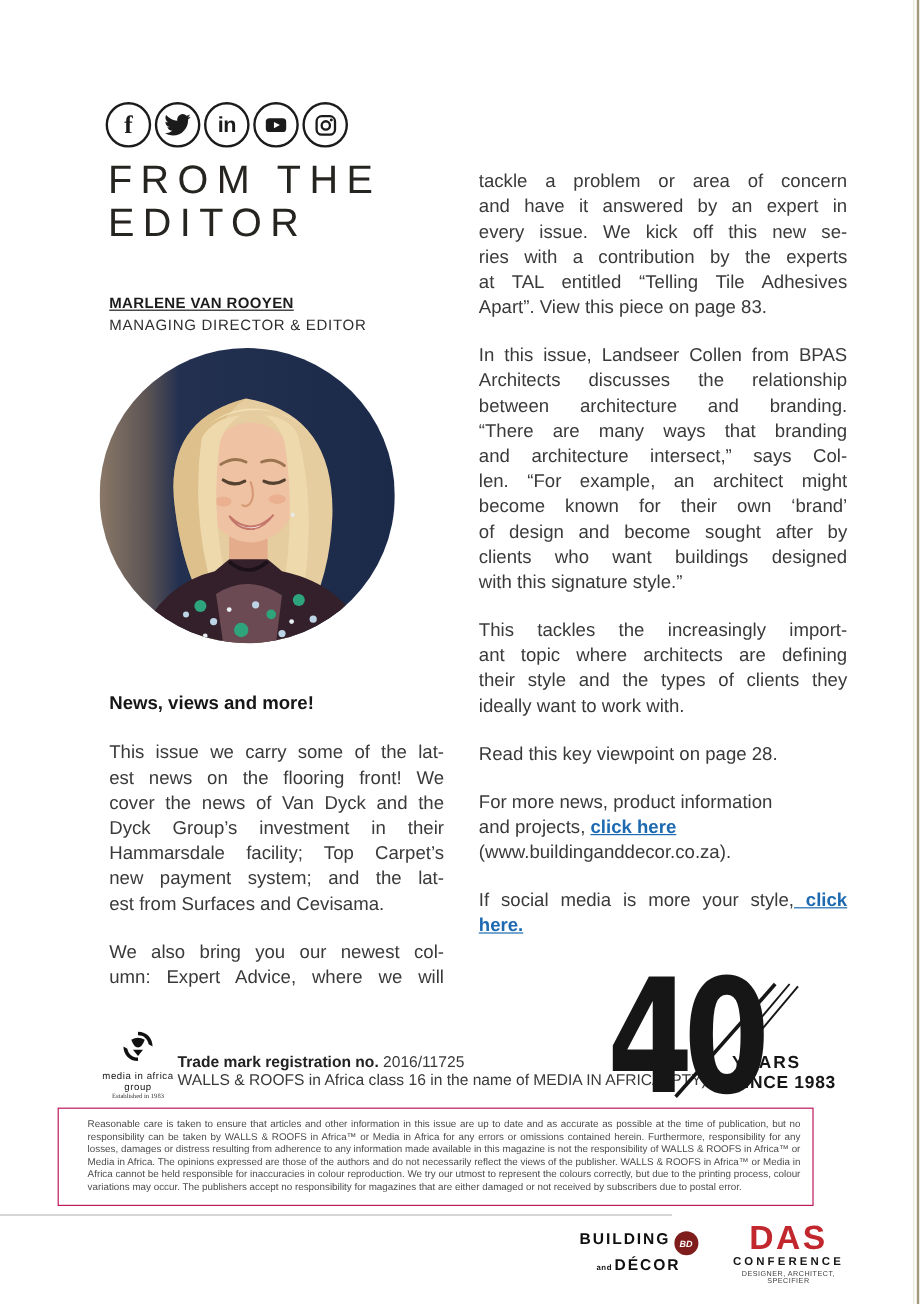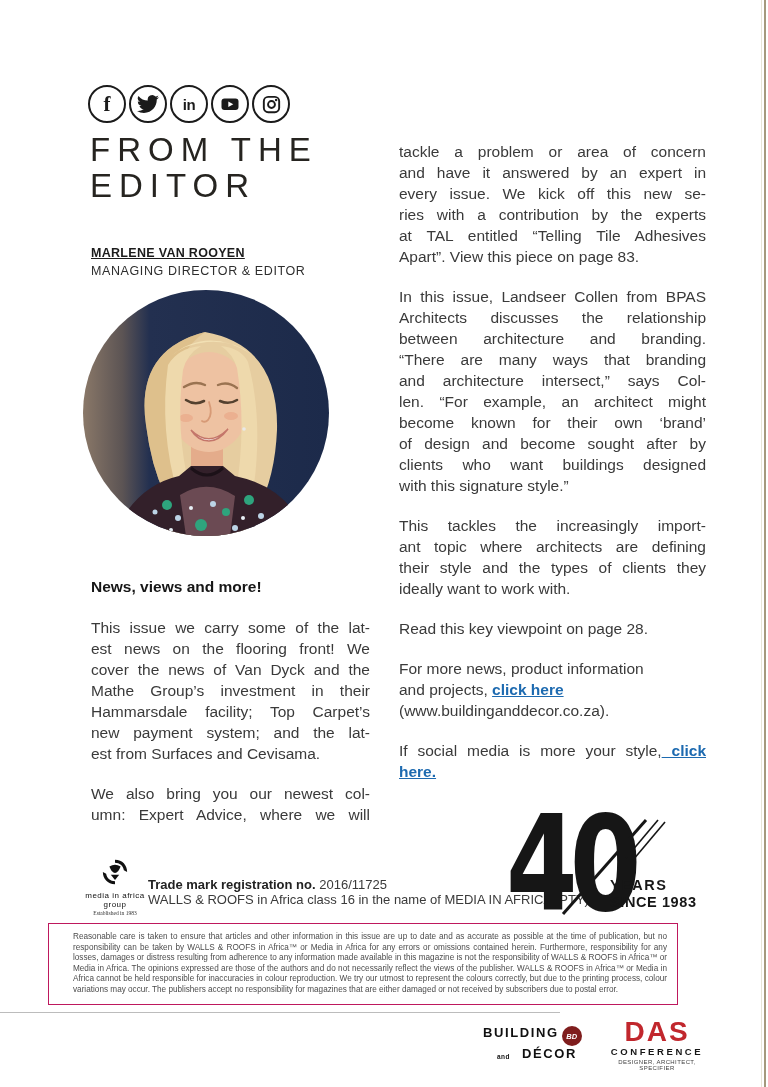--- a/index.html
+++ b/index.html
@@ -7,21 +7,21 @@
         font-family:"Liberation Sans",sans-serif;color:#3c3c3c;}
   
   .edge-line{position:absolute;right:2px;top:0;height:100%;width:2px;background:#8d805c;opacity:.8;}
   .edge-line2{position:absolute;right:6px;top:0;height:100%;width:1px;background:#d9d3bd;opacity:.6;}
 
   
   .social-row{position:absolute;left:88px;top:85px;display:flex;gap:3px;}
   .soc{width:38px;height:38px;box-sizing:border-box;border:2.5px solid #1b1b1b;border-radius:50%;
        display:flex;align-items:center;justify-content:center;color:#1b1b1b;text-decoration:none;background:#fff;}
   .soc .glyph-f{font-weight:800;font-size:21px;font-family:"Liberation Serif",serif;line-height:1;}
-  .soc .glyph-in{font-weight:800;font-size:15px;letter-spacing:-.5px;line-height:1;}
+  .soc .glyph-in{font-weight:800;font-size:18px;letter-spacing:-.5px;line-height:1;}
 
   
   .title{position:absolute;left:90px;top:132px;margin:0;font-size:33px;line-height:36px;
          font-weight:400;letter-spacing:7px;color:#262420;}
   .author{position:absolute;left:91px;top:246px;}
   .author-name{font-weight:700;font-size:12.5px;letter-spacing:.3px;color:#1c1c1c;text-decoration:underline;}
   .author-role{font-size:12.5px;letter-spacing:.6px;color:#2e2e2e;margin-top:4px;}
 
   .portrait{position:absolute;left:83px;top:290px;width:246px;height:246px;border-radius:50%;}
 
@@ -48,21 +48,21 @@
               border:1px solid #be185d;padding:8px 10px 8px 24px;font-size:8.2px;line-height:10.6px;
               color:#4c4c4c;text-align:justify;background:#fff;}
   .rule-bottom{position:absolute;left:0;top:1012px;width:560px;height:1px;background:#bcbcbc;}
 
   
   .bd-logo{position:absolute;left:483px;top:1026px;color:#101010;}
   .bd-row1{display:flex;align-items:flex-start;gap:3px;}
   .bd-word{font-weight:700;font-size:13px;letter-spacing:1.6px;line-height:13px;}
   .bd-badge{width:20px;height:20px;border-radius:50%;background:#7f1d1d;color:#fff;font-size:7.5px;
             font-weight:700;display:flex;align-items:center;justify-content:center;font-style:italic;}
-  .bd-row2{display:flex;align-items:flex-end;gap:12px;margin-top:1px;margin-left:14px;}
+  .bd-row2{display:flex;align-items:flex-end;gap:2px;margin-top:1px;margin-left:14px;}
   .bd-and{font-size:6.5px;font-weight:700;letter-spacing:.5px;line-height:7px;}
   .das-logo{position:absolute;left:601px;top:1019px;width:112px;text-align:center;}
   .das-name{font-weight:800;font-size:28px;line-height:26px;letter-spacing:2px;color:#c1272d;}
   .das-conf{font-weight:700;font-size:9.5px;letter-spacing:2.6px;color:#161616;margin-top:1px;}
   .das-tag{font-size:6px;letter-spacing:.4px;color:#3f3f3f;margin-top:2px;}
 </style>
 </head>
 <body>
 
 <div class="page">
@@ -163,21 +163,21 @@
       </g>
     </svg>
   </div>
 
   <div class="col left-col">
     <div class="col-heading">News, views and more!</div>
     <div class="para">
         <div class="jline j">This issue we carry some of the lat-</div>
         <div class="jline j">est news on the flooring front! We</div>
         <div class="jline j">cover the news of Van Dyck and the</div>
-        <div class="jline j">Mathe Group’s investment in their</div>
+        <div class="jline j">Dyck Group’s investment in their</div>
         <div class="jline j">Hammarsdale facility; Top Carpet’s</div>
         <div class="jline j">new payment system; and the lat-</div>
         <div class="jline">est from Surfaces and Cevisama.</div>
       </div>
     <div class="para">
         <div class="jline j">We also bring you our newest col-</div>
         <div class="jline j">umn: Expert Advice, where we will</div>
       </div>
   </div>
 

